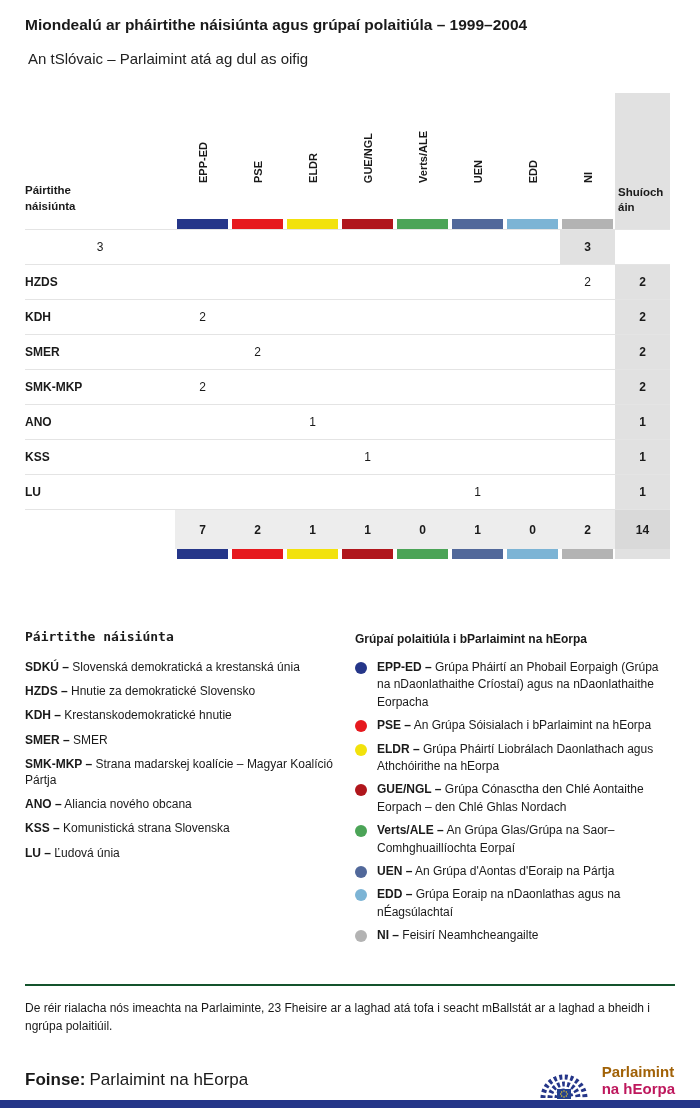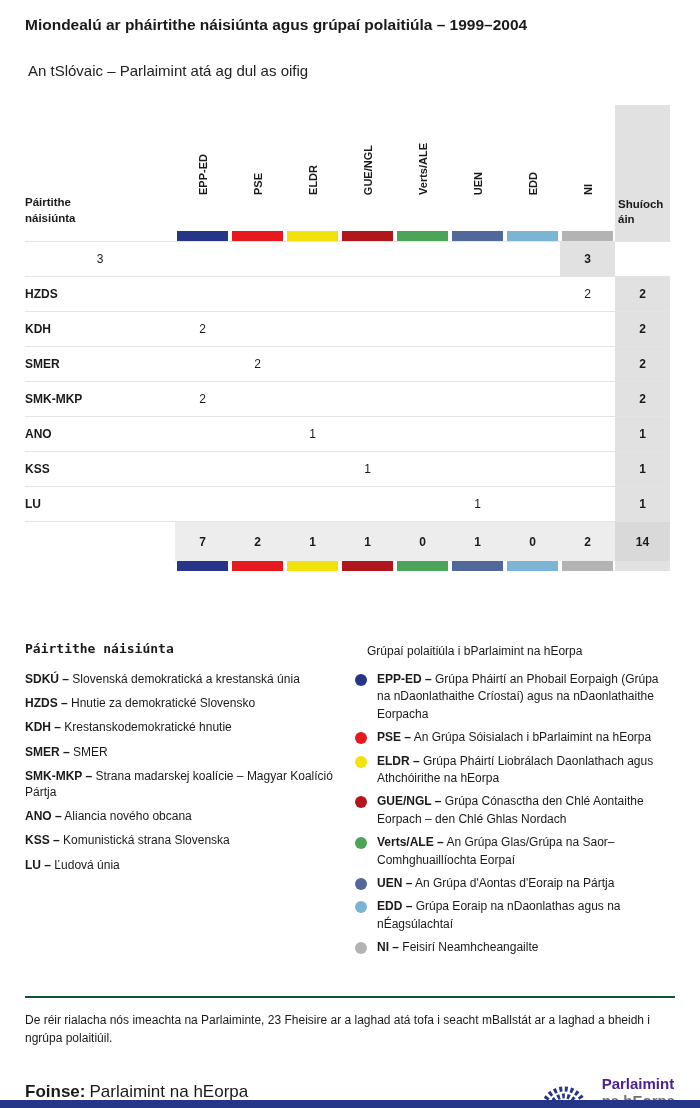--- a/index.html
+++ b/index.html
@@ -1,19 +1,19 @@
 <!DOCTYPE html>
 <html><head>
 <meta charset="utf-8">
 <style>
   * { box-sizing: border-box; }
   body { margin:0; background:#ffffff; font-family:"Liberation Sans", sans-serif; color:#1a1a1a; }
   .page { position:relative; width:700px; height:1108px; background:#fff; padding:16px 25px 0 25px; overflow:hidden; }
 
-  .title { font-size:15.5px; font-weight:bold; margin:0 0 28px 0; }
+  .title { font-size:15.5px; font-weight:bold; margin:0 0 16px 0; }
   .subtitle { font-size:15px; font-weight:normal; margin:0 0 26px 3px; color:#222; }
 
   .grid { display:grid; grid-template-columns:150px repeat(9,55px); width:645px; }
   .thead { height:126px; }
   .col-head { display:flex; align-items:flex-end; justify-content:center; padding-bottom:36px; }
   .rot { writing-mode:vertical-rl; transform:rotate(180deg); font-weight:bold; font-size:11px; white-space:nowrap; }
   .party-head { display:flex; align-items:flex-end; padding-bottom:5px; }
   .party-head span { font-weight:bold; font-size:11.5px; line-height:1.4; width:72px; }
   .seats-head { background:#e1e1e1; display:flex; align-items:flex-end; justify-content:center; padding:0 3px 4px 3px; font-weight:bold; font-size:11.5px; line-height:1.3; text-align:left; word-break:break-all; }
 
@@ -27,34 +27,34 @@
   .sc { background:#e1e1e1; font-weight:bold; }
   .totals { height:40px; }
   .totals .cell { background:#ededed; font-weight:bold; }
   .totals .cell.sc { background:#d9d9d9; }
 
   .legend { display:flex; margin-top:70px; }
   .leg-left { width:330px; padding-right:14px; }
   .leg-left h3 { font-family:"DejaVu Sans Mono", monospace; font-size:13px; font-weight:bold; margin:0 0 15px 0; }
   .party-item { font-size:12px; line-height:1.35; margin-bottom:8px; }
   .leg-right { flex:1; }
-  .leg-right h3 { font-size:12px; font-weight:normal; margin:3px 0 13px 12px; }
+  .leg-right h3 { font-size:12px; font-weight:bold; margin:3px 0 13px 0; }
   .group-item { display:flex; font-size:12px; line-height:1.45; margin-bottom:6px; }
   .dot { width:12px; height:12px; border-radius:50%; flex:0 0 12px; margin:3px 10px 0 0; }
   .gtext { flex:1; }
 
   .footnote { border-top:2px solid #14532d; margin-top:34px; padding-top:13px; font-size:12px; line-height:1.5; }
 
   .source-row { display:flex; justify-content:space-between; align-items:center; margin-top:22px; }
   .source-text { font-size:17px; }
   .source-text b { margin-right:4px; }
   .logo { display:flex; align-items:center; gap:9px; }
   .logo-text { font-size:15px; font-weight:bold; line-height:1.15; }
-  .logo-l1 { display:block; color:#4c1d95; }
-  .logo-l2 { display:block; color:#737373;text-align:right; }
+  .logo-l1 { display:block; color:#a16207; }
+  .logo-l2 { display:block; color:#be185d;text-align:right; }
 
   .bottom-bar { position:absolute; left:0; right:0; bottom:0; height:8px; }
 </style>
 </head>
 <body>
 
 <div class="page">
 
   <h1 class="title">Miondealú ar pháirtithe náisiúnta agus grúpaí polaitiúla – 1999–2004</h1>
   <h2 class="subtitle">An tSlóvaic – Parlaimint atá ag dul as oifig</h2>

